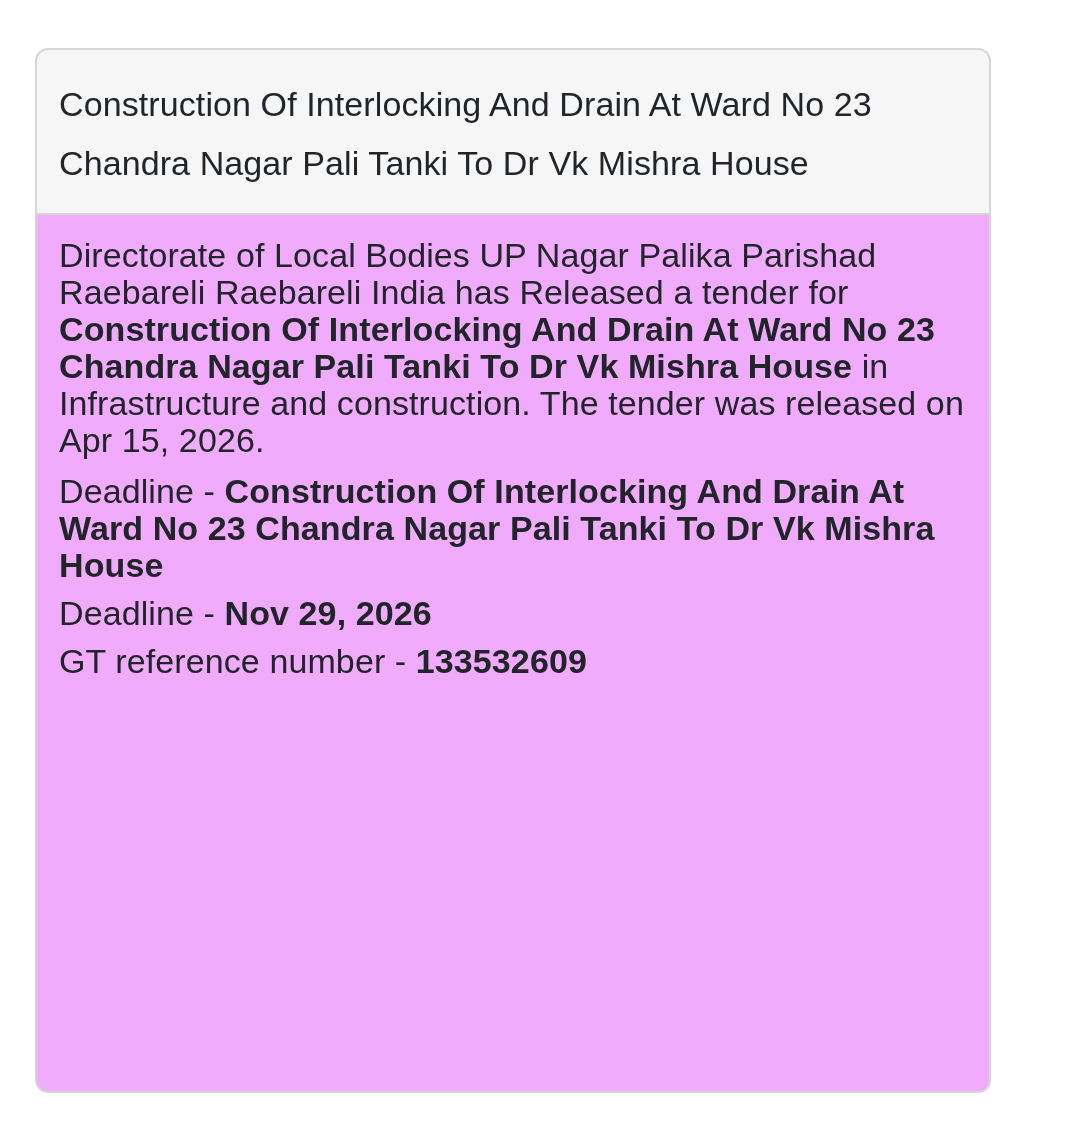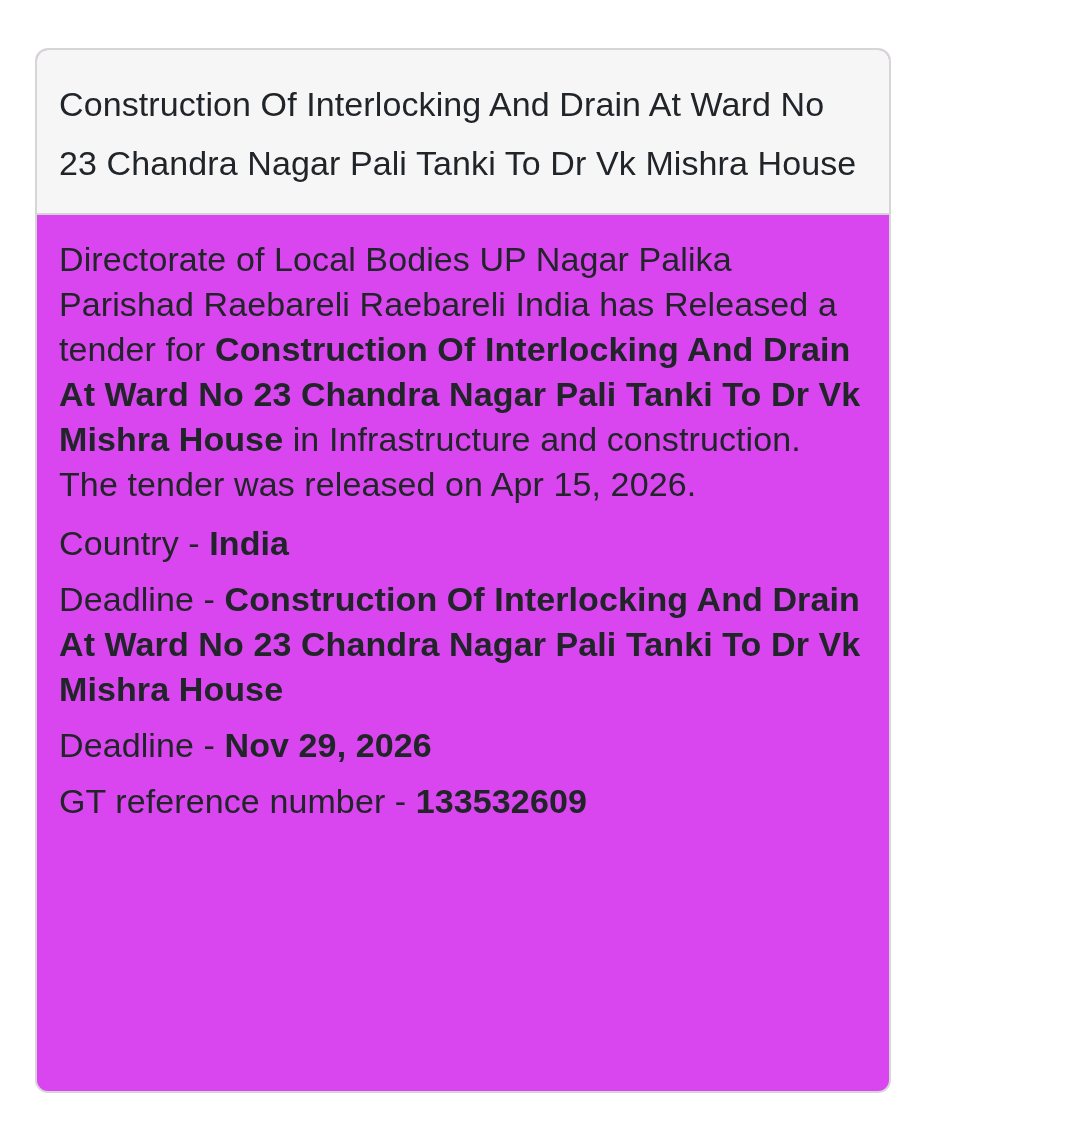--- a/index.html
+++ b/index.html
@@ -11,43 +11,43 @@
       overflow: hidden;
     }
     body {
       font-family: "Liberation Sans", "DejaVu Sans", sans-serif;
       color: #212529;
     }
     .card {
       position: absolute;
       left: 35px;
       top: 48px;
-      width: 856px;
+      width: 956px;
       height: 1045px;
       border: 2px solid #d6d6d6;
       border-radius: 13px;
-      background: #d946ef;
+      background: #f0abfc;
       overflow: hidden;
       box-sizing: border-box;
     }
     .card-header {
       background: #f6f6f6;
       border-bottom: 2px solid #d3d3d3;
       padding: 25px 22px 25px 22px;
       height: 165px;
       box-sizing: border-box;
       font-size: 34px;
       line-height: 59px;
       font-weight: 400;
       letter-spacing: 0.1px;
     }
     .card-body {
       padding: 22px 22px 20px 22px;
       font-size: 34px;
-      line-height: 45px;
+      line-height: 37px;
     }
     .desc {
       font-weight: 500;
       margin: 0 0 14px 0;
       letter-spacing: 0.1px;
     }
     .desc b { font-weight: 700; }
     .row {
       margin: 0 0 11px 0;
       font-weight: 400;
@@ -58,21 +58,20 @@
 </head>
 <body>
 
 <div class="card">
   <div class="card-header">
     <span>Construction Of Interlocking And Drain At Ward No 23 Chandra Nagar Pali Tanki To Dr Vk Mishra House</span>
   </div>
   <div class="card-body">
     <p class="desc"><span>Directorate of Local Bodies UP Nagar Palika Parishad Raebareli Raebareli India has Released a tender for </span><b>Construction Of Interlocking And Drain At Ward No 23 Chandra Nagar Pali Tanki To Dr Vk Mishra House</b><span> in Infrastructure and construction. The tender was released on Apr 15, 2026.</span></p>
 
-    <div class="row"><span>Country - </span><span class="val">India</span></div>
 
     <div class="row"><span>Deadline - </span><span class="val">Construction Of Interlocking And Drain At Ward No 23 Chandra Nagar Pali Tanki To Dr Vk Mishra House</span></div>
 
     <div class="row"><span>Deadline - </span><span class="val">Nov 29, 2026</span></div>
 
     <div class="row"><span>GT reference number - </span><span class="val">133532609</span></div>
 
   </div>
 </div>
 

